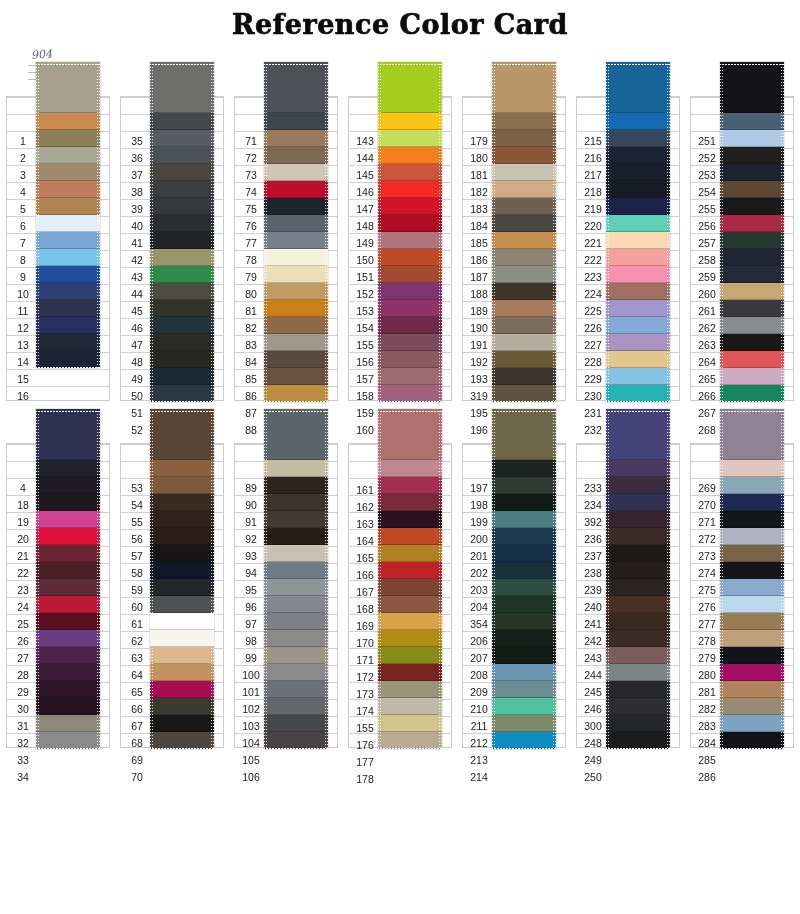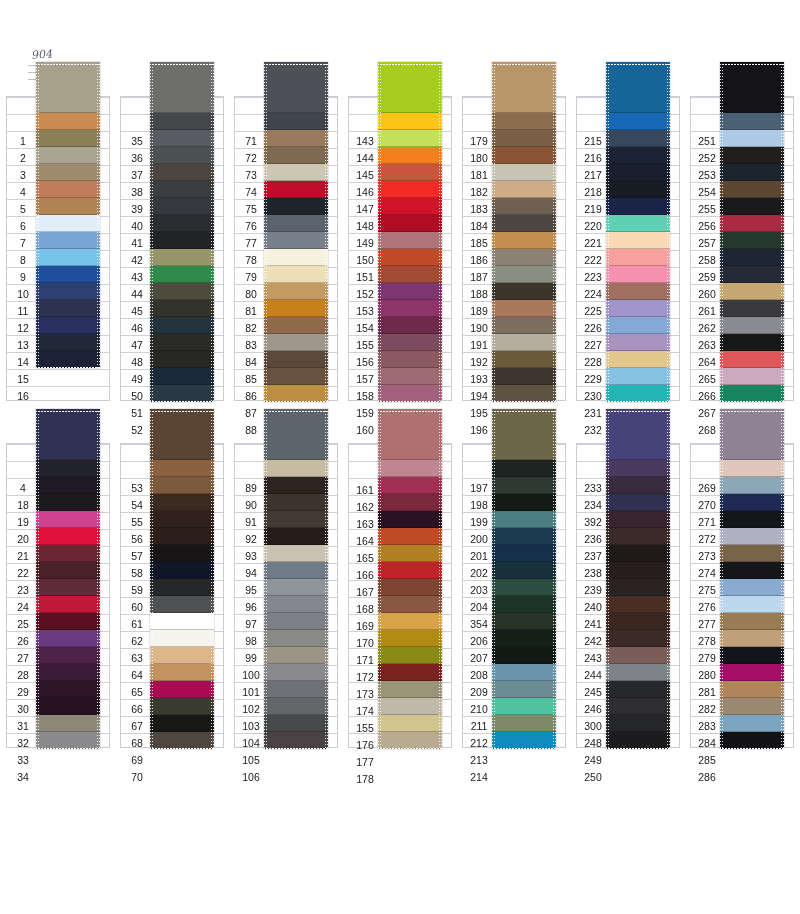--- a/index.html
+++ b/index.html
@@ -177,20 +177,21 @@
     color:#101010;
     letter-spacing:-0.1px;
   }
   .notes p{ margin:0; }
 </style>
 </head>
 <body>
 
 <div id="card">
 
+  <div class="title">Reference Color Card</div>
 
   <div class="handnote">
     <span class="hw">904</span>
     <span class="rule"></span>
     <span class="rule"></span>
     <span class="rule"></span>
   </div>
 
   <div class="panels">
     <div class="panel-row row1" id="row1">
@@ -476,21 +477,21 @@
             <div class="lab">184</div>
             <div class="lab">185</div>
             <div class="lab">186</div>
             <div class="lab">187</div>
             <div class="lab">188</div>
             <div class="lab">189</div>
             <div class="lab">190</div>
             <div class="lab">191</div>
             <div class="lab">192</div>
             <div class="lab">193</div>
-            <div class="lab">194</div>
+            <div class="lab">319</div>
             <div class="lab">195</div>
             <div class="lab">196</div>
           </div>
           <div class="swatches">
             <div class="sw first" title="179 #b9956a" style="background: rgb(185, 149, 106);"></div>
             <div class="sw n" title="180 #8a6e4e" style="background: rgb(138, 110, 78);"></div>
             <div class="sw n" title="181 #7a6044" style="background: rgb(122, 96, 68);"></div>
             <div class="sw n" title="182 #8a5436" style="background: rgb(138, 84, 54);"></div>
             <div class="sw n" title="183 #c6c3b3" style="background: rgb(198, 195, 179);"></div>
             <div class="sw n" title="184 #cfab86" style="background: rgb(207, 171, 134);"></div>

